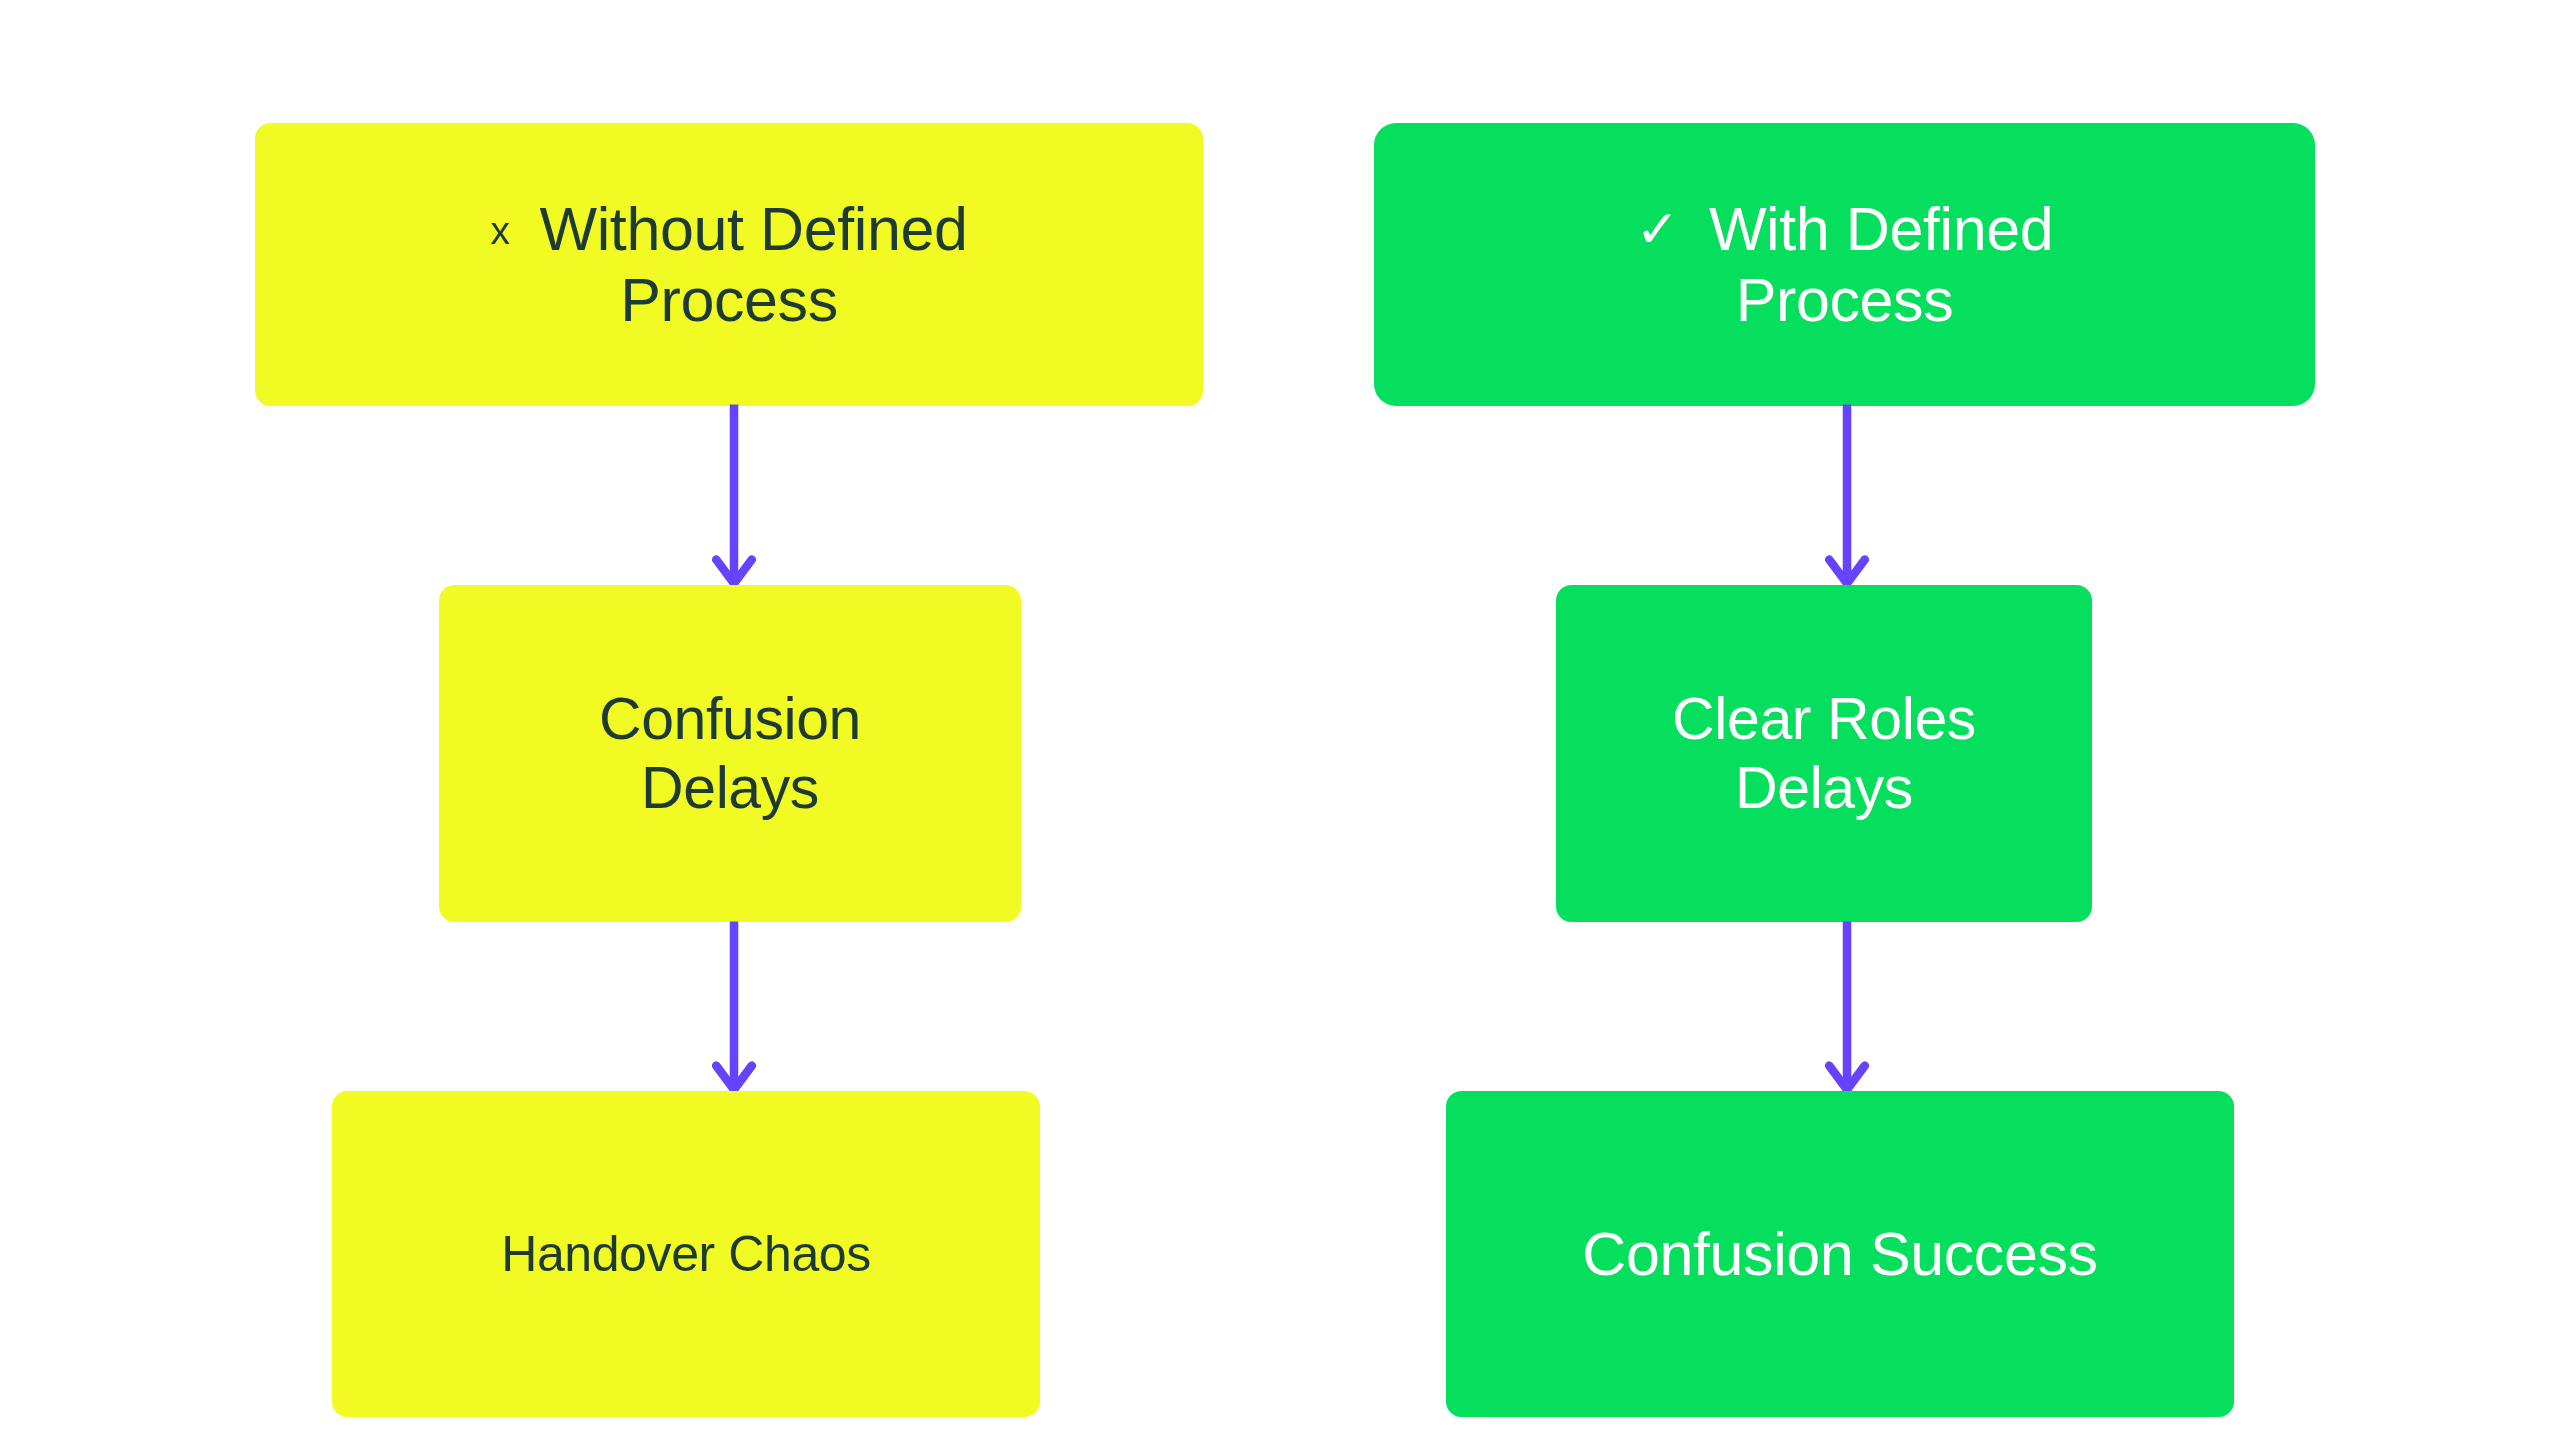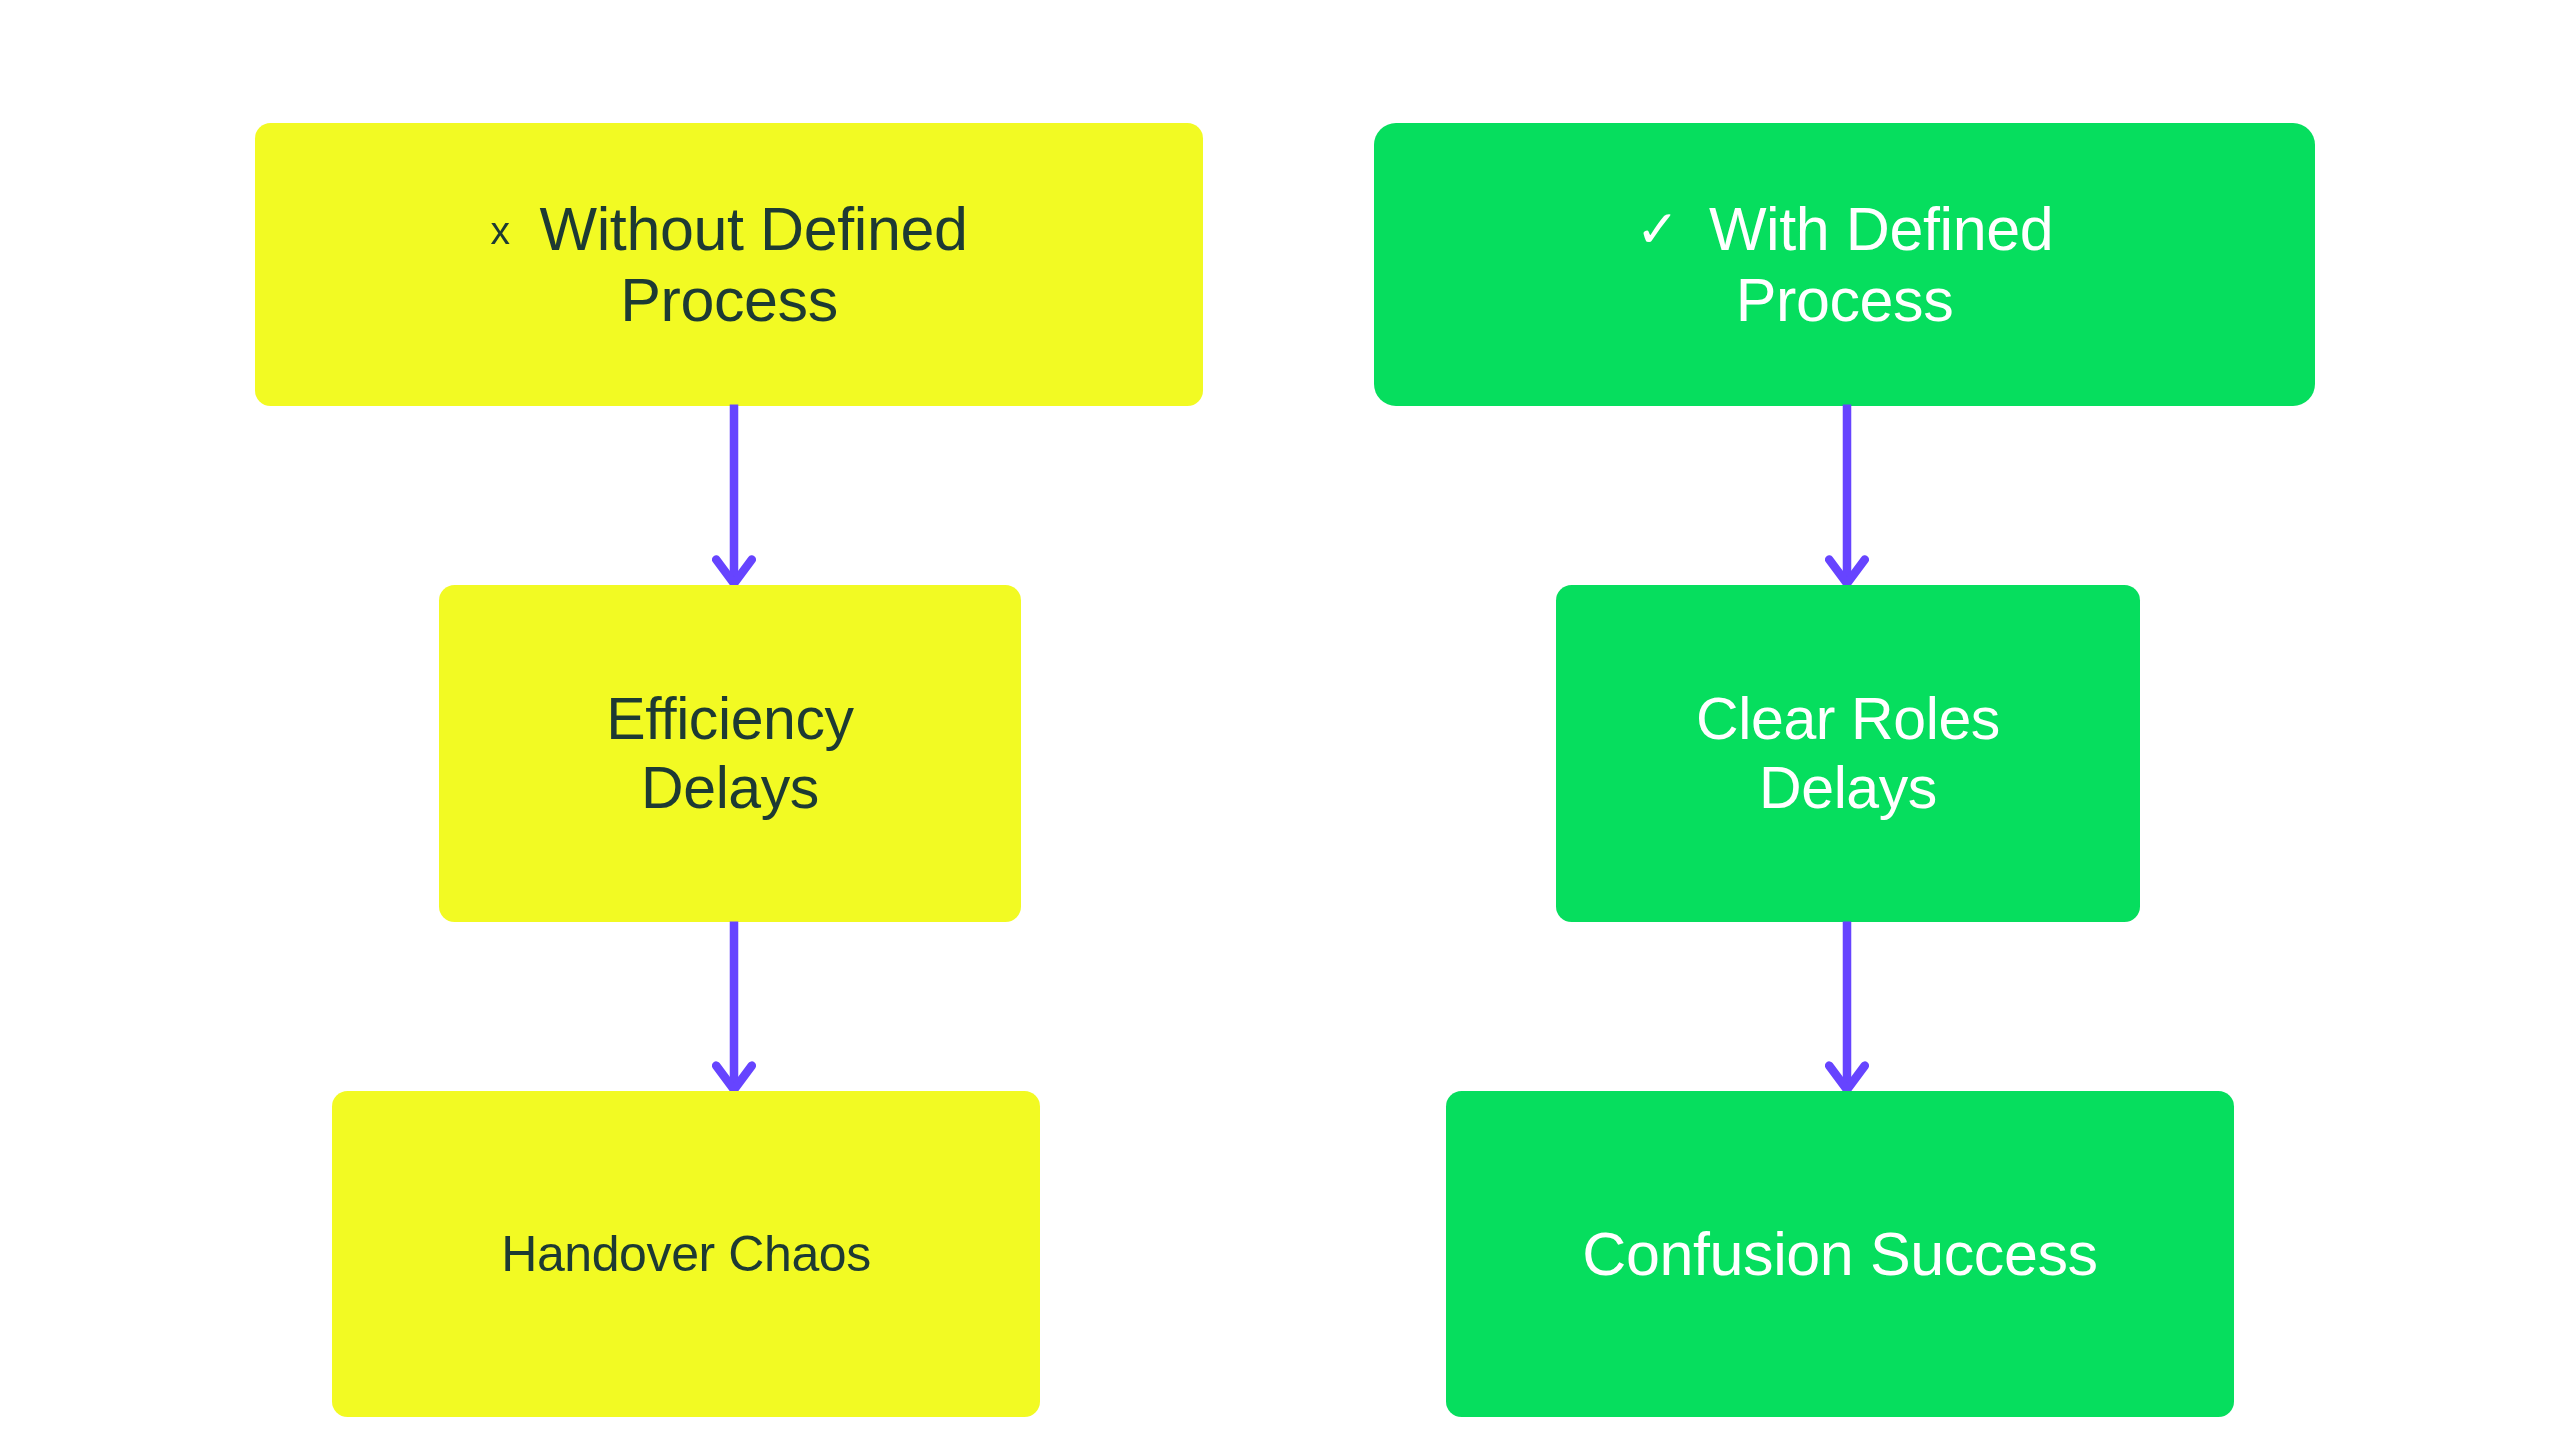--- a/index.html
+++ b/index.html
@@ -54,21 +54,21 @@
     font-size: 50px;
   }
 
   
   #node-with-defined-process {
     left: 1374px; top: 123px;  width: 941px; height: 283px;
     font-size: 61px;
     border-radius: 22px;
   }
   #node-clear-roles-efficiency-control {
-    left: 1556px; top: 585px;  width: 584px;  height: 337px;
+    left: 1556px; top: 585px;  width: 536px;  height: 337px;
     font-size: 59px;
   }
   #node-handover-success {
     left: 1446px; top: 1091px; width: 788px; height: 326px;
     font-size: 61px;
   }
 
   .headline-row {
     display: block;
   }
@@ -109,21 +109,21 @@
     </span>
     <span class="line">Process</span>
   </div>
 
   <svg class="connector" id="arrow-left-top" style="left:703px; top:404px; width:62px; height:184px;" viewBox="0 0 80 236">
     <line x1="40" y1="0" x2="40" y2="224" stroke="#6644FF" stroke-width="11"></line>
     <polyline points="17,200 40,231 63,200" fill="none" stroke="#6644FF" stroke-width="11" stroke-linecap="round" stroke-linejoin="round"></polyline>
   </svg>
 
   <div class="node warn" id="node-confusion-delays-poor-quality">
-    <span class="line">Efficiency</span>
+    <span class="line">Confusion</span>
     <span class="line">Delays</span>
   </div>
 
   <svg class="connector" id="arrow-left-bottom" style="left:703px; top:921px; width:62px; height:173px;" viewBox="0 0 80 222">
     <line x1="40" y1="0" x2="40" y2="210" stroke="#6644FF" stroke-width="11"></line>
     <polyline points="17,186 40,217 63,186" fill="none" stroke="#6644FF" stroke-width="11" stroke-linecap="round" stroke-linejoin="round"></polyline>
   </svg>
 
   <div class="node warn" id="node-handover-chaos">
     <span class="line">Handover Chaos</span>

